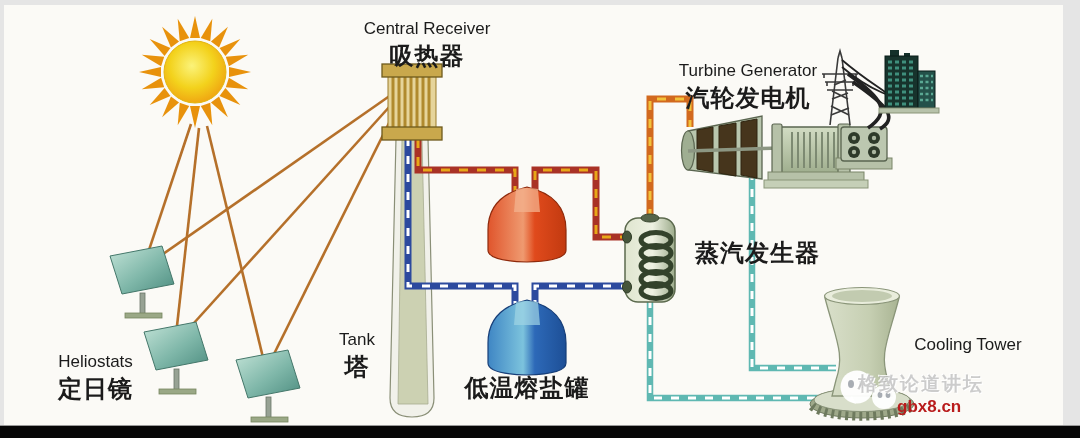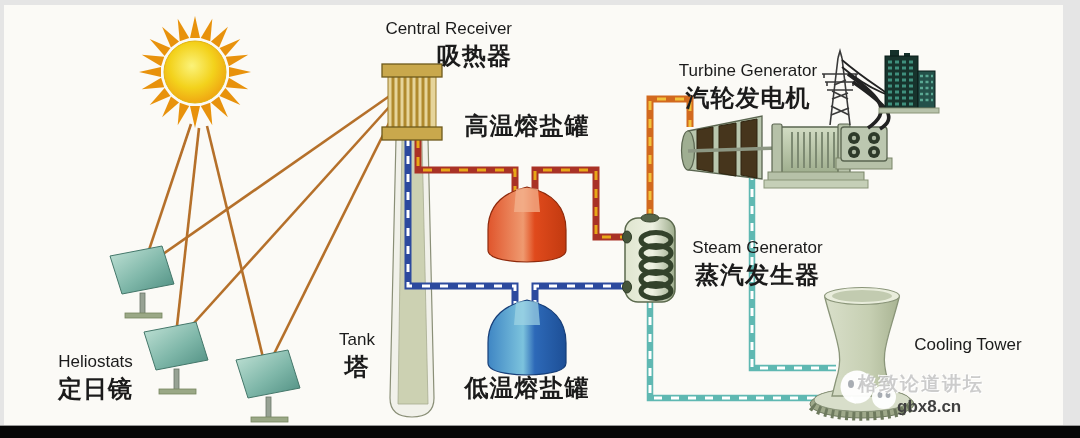--- a/index.html
+++ b/index.html
@@ -15,21 +15,21 @@
   .lbl .en{font-size:17px;display:block;}
   .lbl .zh{font-size:24px;font-weight:700;display:block;letter-spacing:1px;}
   .wm-text{
     position:absolute;left:858px;top:371px;width:190px;
     font-size:19px;font-weight:700;letter-spacing:2px;
     color:rgba(173,173,173,0.62);
     text-shadow:1px 1px 0 #ffffff,-1px -1px 0 rgba(255,255,255,0.85);
     white-space:nowrap;
     font-family:Liberation Serif, serif;
   }
-  .wm-url{position:absolute;left:897px;top:397px;font-size:17px;font-weight:700;color:#404040;}
+  .wm-url{position:absolute;left:897px;top:397px;font-size:17px;font-weight:700;color:#b91c1c;}
 </style>
 </head>
 <body>
 
 <div class="canvas"></div>
 
 <svg class="art" viewBox="0 0 1080 438">
   <defs>
     <radialGradient id="sunGrad" cx="45%" cy="40%" r="65%">
       <stop offset="0%" stop-color="#fbf37a"></stop>
@@ -246,33 +246,31 @@
     <circle cx="857" cy="387" r="16.5" fill="rgba(255,255,255,0.95)"></circle>
     <ellipse cx="851" cy="384" rx="3" ry="4" fill="#a8adb3"></ellipse>
     <ellipse cx="862" cy="384" rx="3" ry="4" fill="#a8adb3"></ellipse>
     <polygon points="848,400 856,404 852,396" fill="rgba(255,255,255,0.95)"></polygon>
     <circle cx="884" cy="397" r="12" fill="rgba(255,255,255,0.95)"></circle>
     <ellipse cx="880" cy="395" rx="2.4" ry="3" fill="#a8adb3"></ellipse>
     <ellipse cx="888" cy="395" rx="2.4" ry="3" fill="#a8adb3"></ellipse>
   </g>
 </svg>
 
-<div class="lbl" style="left:342px;top:18px;width:170px;text-align:right;">
+<div class="lbl" style="left:342px;top:18px;width:170px;">
   <span class="en">Central Receiver</span>
   <span class="zh">吸热器</span>
 </div>
 <div class="lbl" style="left:442px;top:110px;width:170px;">
-  <span class="zh">高温熔盐罐</span>
 </div>
 <div class="lbl" style="left:662px;top:60px;width:172px;">
   <span class="en">Turbine Generator</span>
   <span class="zh">汽轮发电机</span>
 </div>
 <div class="lbl" style="left:670px;top:237px;width:175px;">
-  <span class="en">Steam Generator</span>
   <span class="zh">蒸汽发生器</span>
 </div>
 <div class="lbl" style="left:883px;top:334px;width:170px;">
   <span class="en">Cooling Tower</span>
 </div>
 <div class="lbl" style="left:442px;top:372px;width:170px;">
   <span class="zh">低温熔盐罐</span>
 </div>
 <div class="lbl" style="left:307px;top:329px;width:100px;">
   <span class="en">Tank</span>

